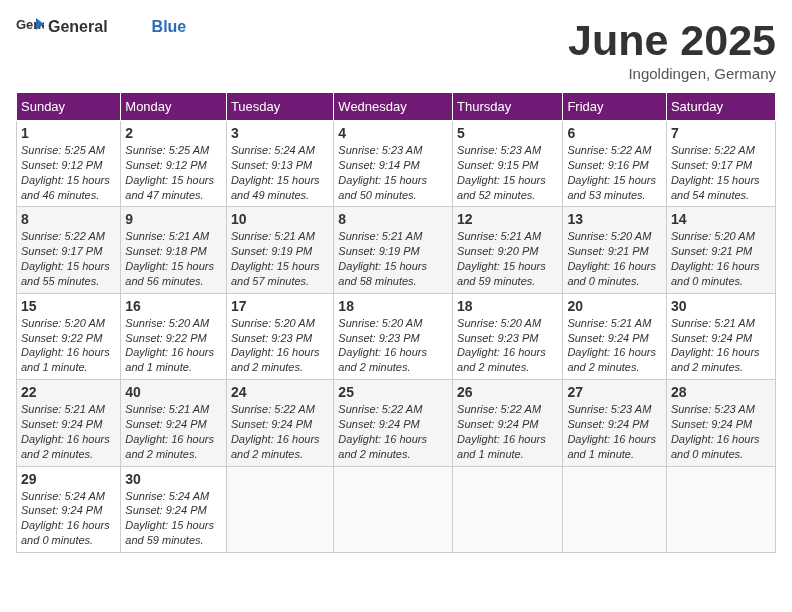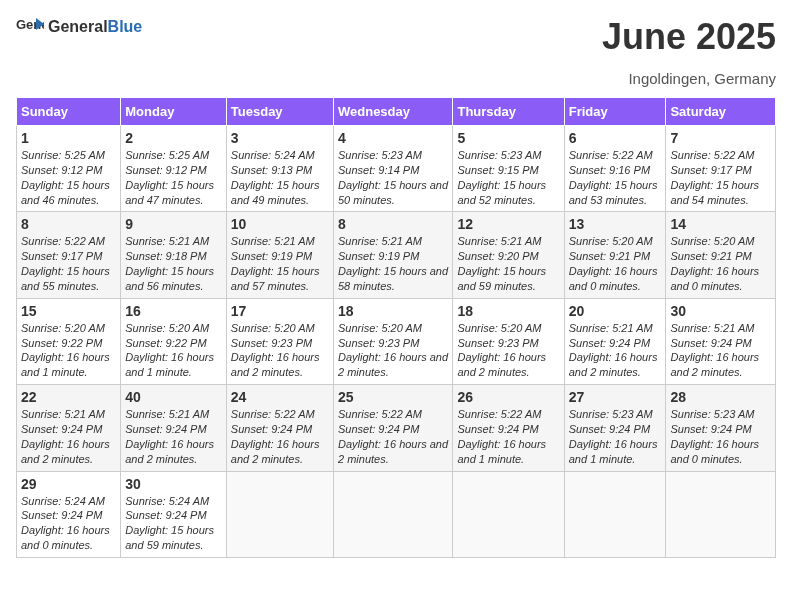--- a/index.html
+++ b/index.html
@@ -22,41 +22,40 @@
       gap: 4px;
     }
     .logo-icon {
       width: 28px;
       height: 22px;
     }
     .title-area {
       text-align: right;
     }
     .main-title {
-      font-size: 36px;
+      font-size: 43px;
       font-weight: bold;
       color: #333;
     }
     .subtitle {
       font-size: 15px;
       color: #555;
-      margin-top: 12px;
     }
     table {
       width: 100%;
       border-collapse: collapse;
       font-size: 11px;
     }
     thead tr th {
-      background-color: #8b5cf6;
+      background-color: #701a75;
       color: #fff;
       padding: 6px 4px;
       text-align: left;
       font-size: 13px;
-      font-weight: bold;
+      font-weight: normal;
       border: 1px solid #fff;
     }
     tbody tr td {
       border: 1px solid #ccc;
       padding: 4px 4px;
       vertical-align: top;
       min-height: 70px;
       background: #fff;
     }
     tbody tr:nth-child(even) td {
@@ -85,21 +84,21 @@
 <body>
 
 <div class="header-area">
   <div class="logo">
     <svg class="logo-icon" viewBox="0 0 28 22" xmlns="http://www.w3.org/2000/svg">
       <text x="0" y="13" font-size="13" font-weight="bold" fill="#333" font-family="Arial">General</text>
       <polygon points="20,2 28,8 20,14" fill="#2a6db5"></polygon>
     </svg>
     <div>
       <div style="line-height:1">
-        <span style="font-size:16px;font-weight:bold;color:#333;">General</span><span style="font-size:16px;font-weight:bold;color:#2a6db5;">Blue</span>
+        <span style="font-size:16px;font-weight:bold;color:#333;">General</span><span style="font-size:16px;font-weight:bold;color:#2a6db5;padding-left:44px;">Blue</span>
       </div>
     </div>
   </div>
   <div class="title-area">
     <div class="main-title">June 2025</div>
     <div class="subtitle">Ingoldingen, Germany</div>
   </div>
 </div>
 
 <table>

